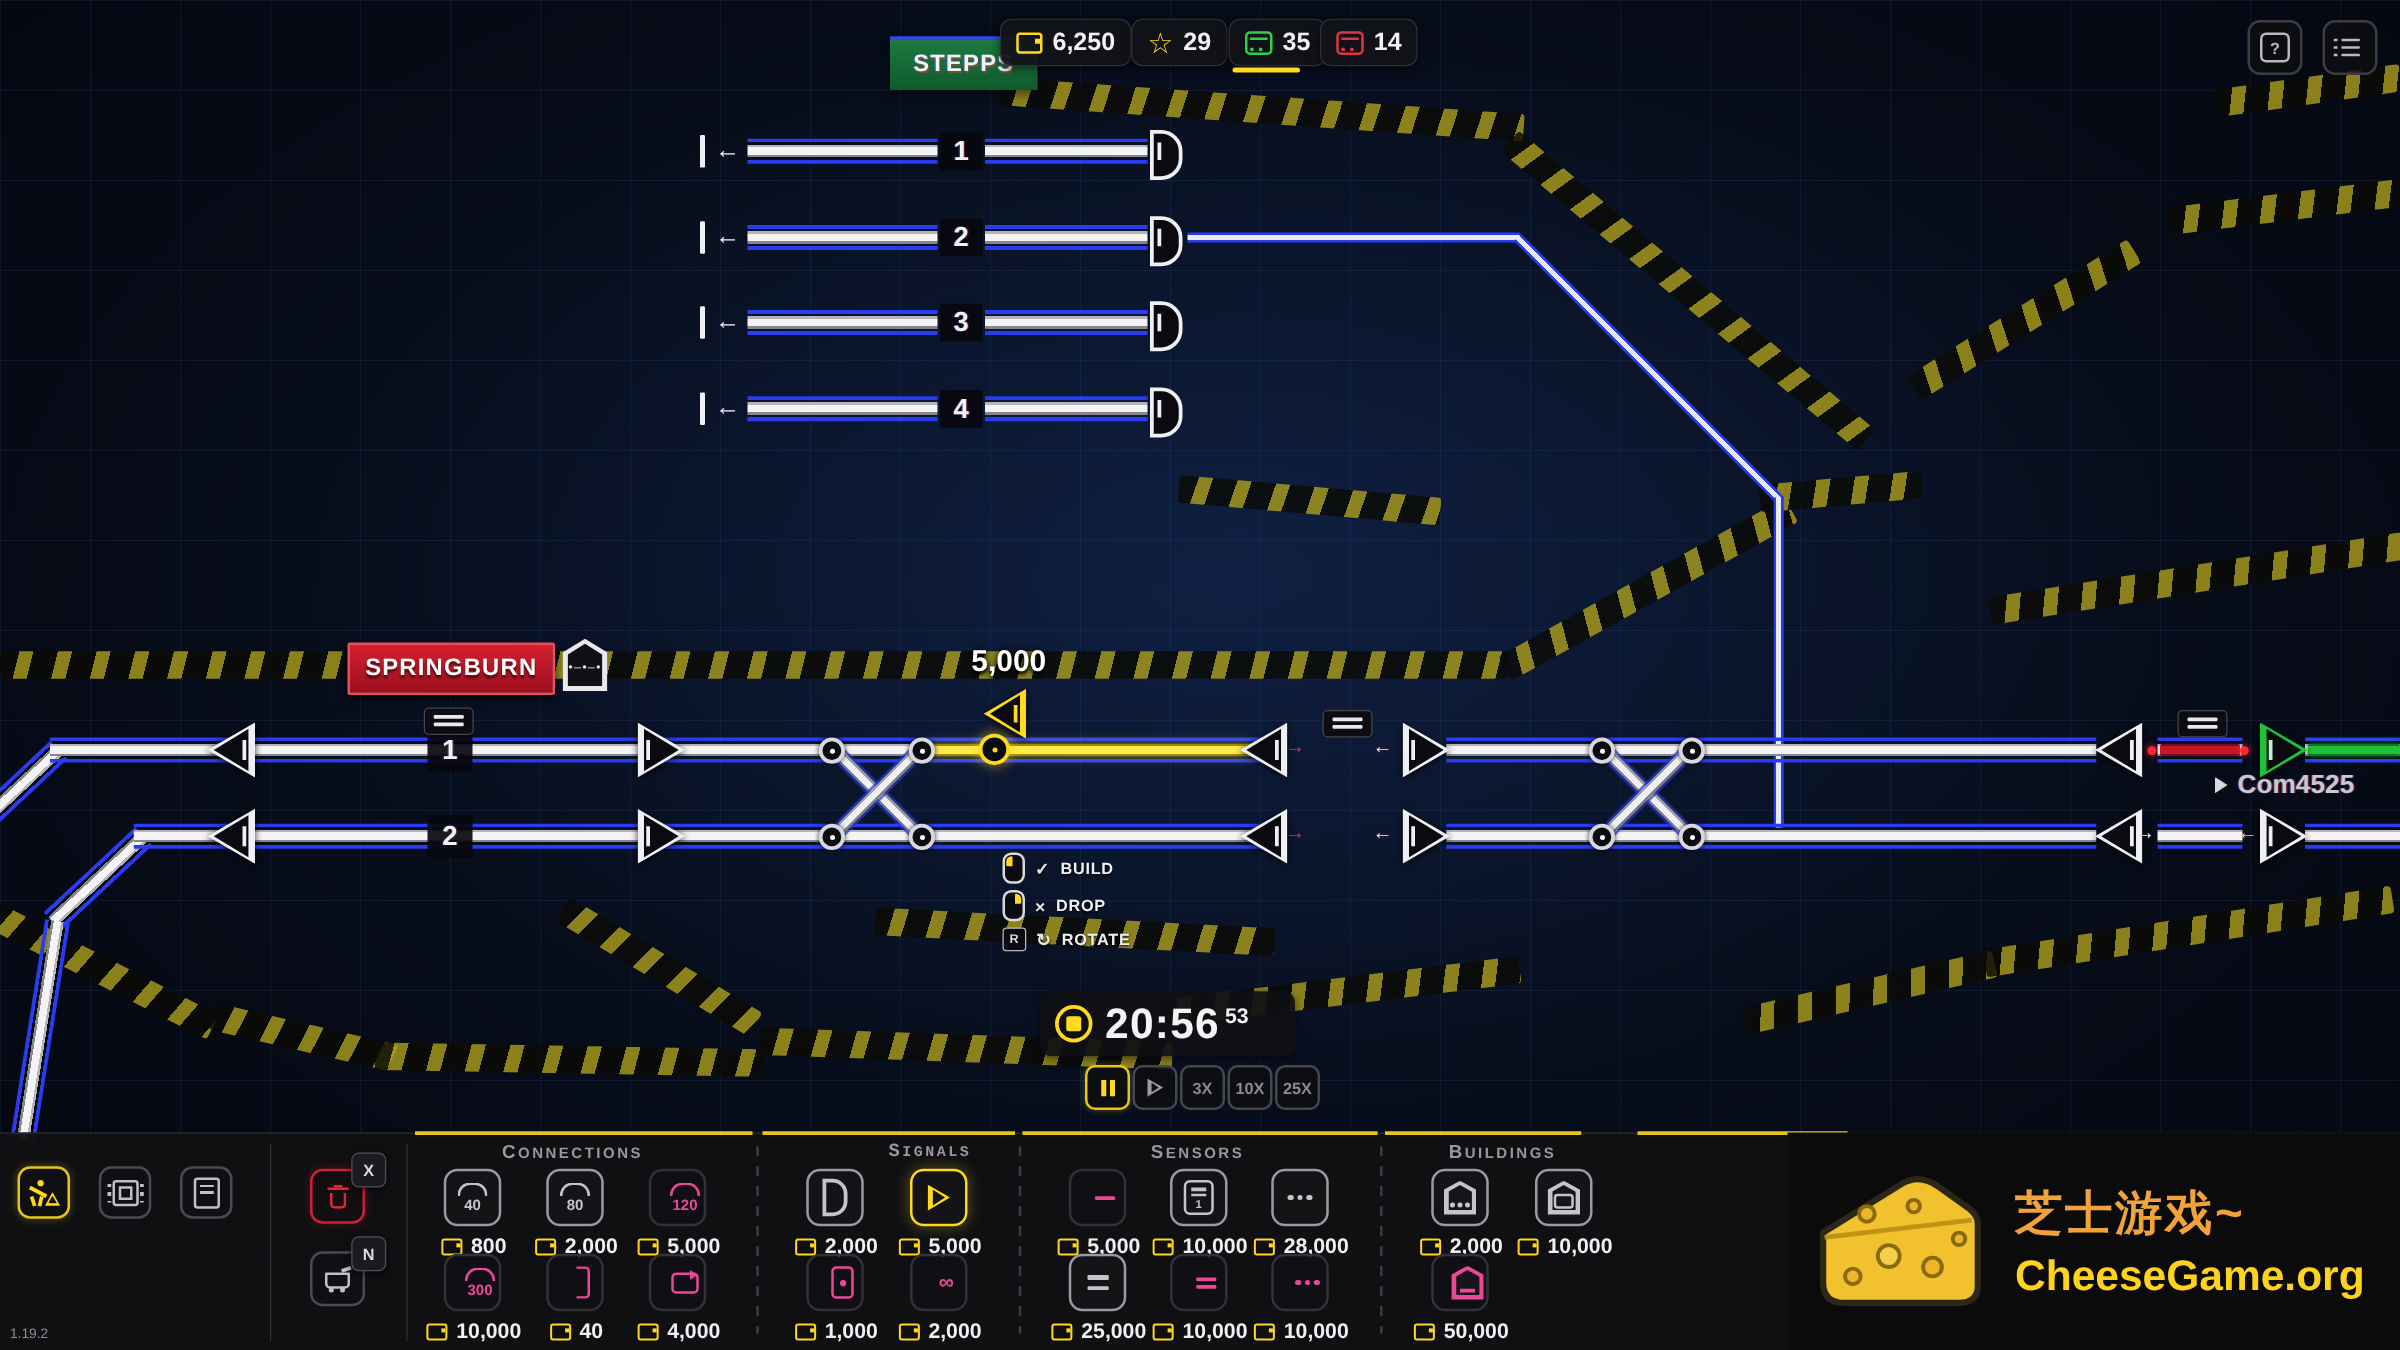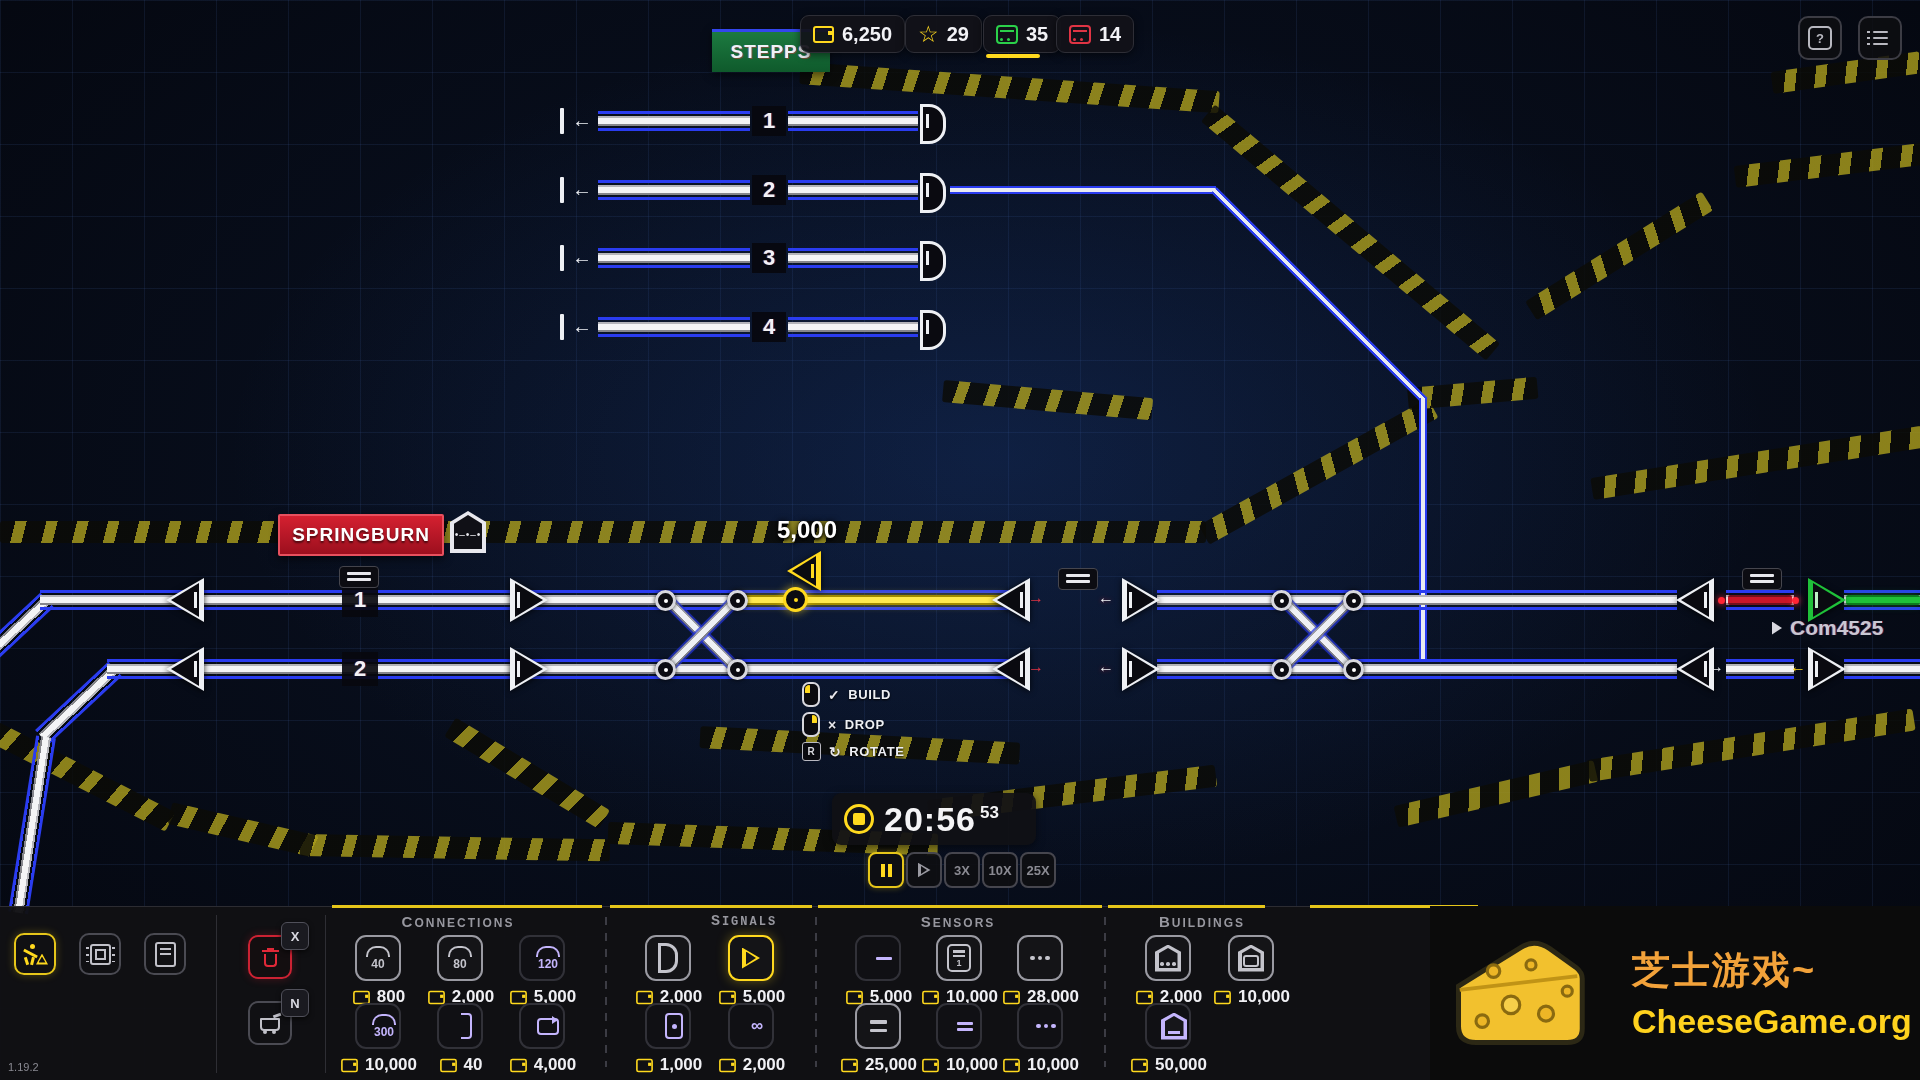--- a/index.html
+++ b/index.html
@@ -112,21 +112,21 @@
   .playmini{width:10px;height:13px;background:#d8d8e0;clip-path:polygon(0 0,0 100%,100% 50%);flex:none;}
   
   .toolbar{position:absolute;left:0;top:906px;width:1920px;height:174px;z-index:20;background:rgba(17,17,20,.97);border-top:1px solid #2c2c32;}
   .ytop{position:absolute;top:-2px;height:3px;background:#e6c61a;z-index:2;}
   .vdiv{position:absolute;top:8px;height:158px;width:1px;background:#2e2e34;}
   .vdash{position:absolute;top:10px;height:150px;width:2px;background:repeating-linear-gradient(to bottom,#3c3c44 0 8px,transparent 8px 16px);}
   .sechead{position:absolute;top:6px;color:#97979f;font-weight:700;font-size:12px;letter-spacing:2px;text-align:center;}
   .sechead::first-letter{font-size:15px;}
   .ibox{position:absolute;width:46px;height:46px;border:2.5px solid #9a9aa2;border-radius:11px;background:rgba(24,24,28,.55);color:#c4c4cc;
         display:flex;align-items:center;justify-content:center;box-sizing:border-box;}
-  .ibox.dim{border-color:#313138;color:#c4b5fd;background:rgba(18,18,22,.3);padding-left:12px;}
+  .ibox.dim{border-color:#313138;color:#ec4899;background:rgba(18,18,22,.3);padding-left:12px;}
   .ibox.sel{border-color:#ffd91e;color:#ffd91e;box-shadow:0 0 12px rgba(255,217,30,.35);}
   .price{position:absolute;width:84px;display:flex;align-items:center;justify-content:center;gap:5px;color:#f0f0f4;font-weight:700;font-size:17px;}
   .price .wallet{transform:scale(.8);}
   .arcnum{display:flex;flex-direction:column;align-items:center;line-height:1;font-size:12px;font-weight:700;}
   .arc{width:20px;height:9px;border:2.5px solid currentColor;border-bottom:none;border-radius:10px 10px 0 0;margin-bottom:1px;}
   .brk{width:9px;height:22px;border:2.5px solid currentColor;border-left:none;border-radius:0 4px 4px 0;}
   .loop{width:18px;height:13px;border:2.5px solid currentColor;border-radius:4px;position:relative;}
   .loop::after{content:"";position:absolute;right:-5px;top:-4px;border:4px solid transparent;border-left:6px solid currentColor;}
   .dmini{width:14px;height:24px;border:3px solid currentColor;border-radius:0 12px 12px 0;}
   .trimini{width:18px;height:21px;position:relative;}
@@ -185,21 +185,21 @@
   .cart{position:relative;width:22px;height:21px;}
   .cart b{position:absolute;display:block;background:currentColor;}
   .cart .bas{left:1px;top:5px;width:16px;height:9px;background:transparent;border:2.5px solid currentColor;border-radius:1px 1px 4px 4px;}
   .cart .hd2{right:0;top:1px;width:8px;height:2.5px;transform:rotate(-20deg);}
   .cart .w1{left:4px;bottom:0;width:4px;height:4px;border-radius:50%;}
   .cart .w2{left:13px;bottom:0;width:4px;height:4px;border-radius:50%;}
   .keybadge{position:absolute;width:26px;height:26px;background:#1a1a20;border:1.5px solid #50505a;border-radius:6px;color:#d8d8e0;
             font-weight:700;font-size:13px;display:flex;align-items:center;justify-content:center;box-shadow:0 2px 5px rgba(0,0,0,.6);z-index:3;}
   .version{position:absolute;left:8px;top:154px;font-size:11px;color:#8a8a92;}
   
-  .wm{position:absolute;left:1430px;top:906px;width:490px;height:174px;z-index:30;background:#0b0b0b;display:flex;align-items:center;gap:36px;padding-left:16px;box-sizing:border-box;}
+  .wm{position:absolute;left:1430px;top:906px;width:490px;height:174px;z-index:30;background:#0b0b0b;display:flex;align-items:center;gap:16px;padding-left:16px;box-sizing:border-box;}
   .wmtext{display:flex;flex-direction:column;gap:6px;}
   .wmcn{font-size:38px;font-weight:700;color:#f2a23a;letter-spacing:2px;}
   .wmsite{font-size:34px;font-weight:700;color:#ffd21e;}
 </style>
 </head>
 <body>
 
 <div id="stage">
   <div class="bg"></div>
 

